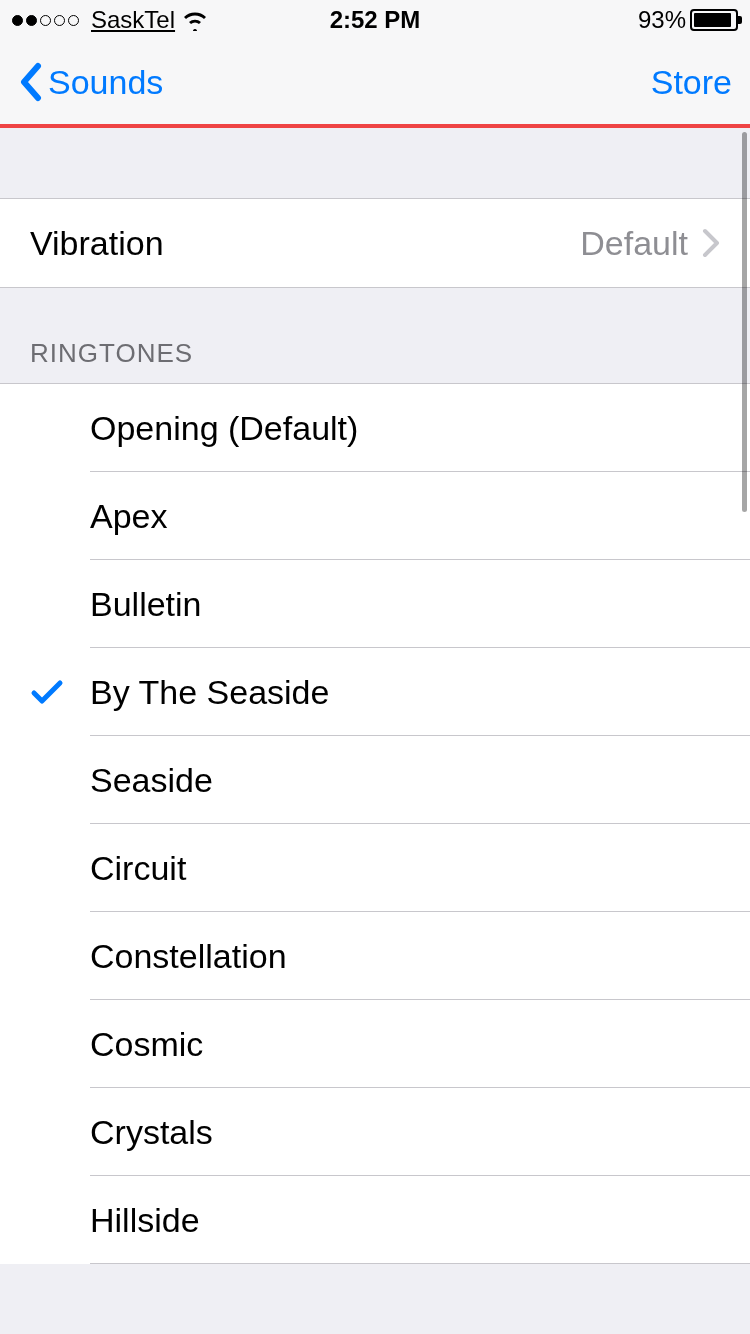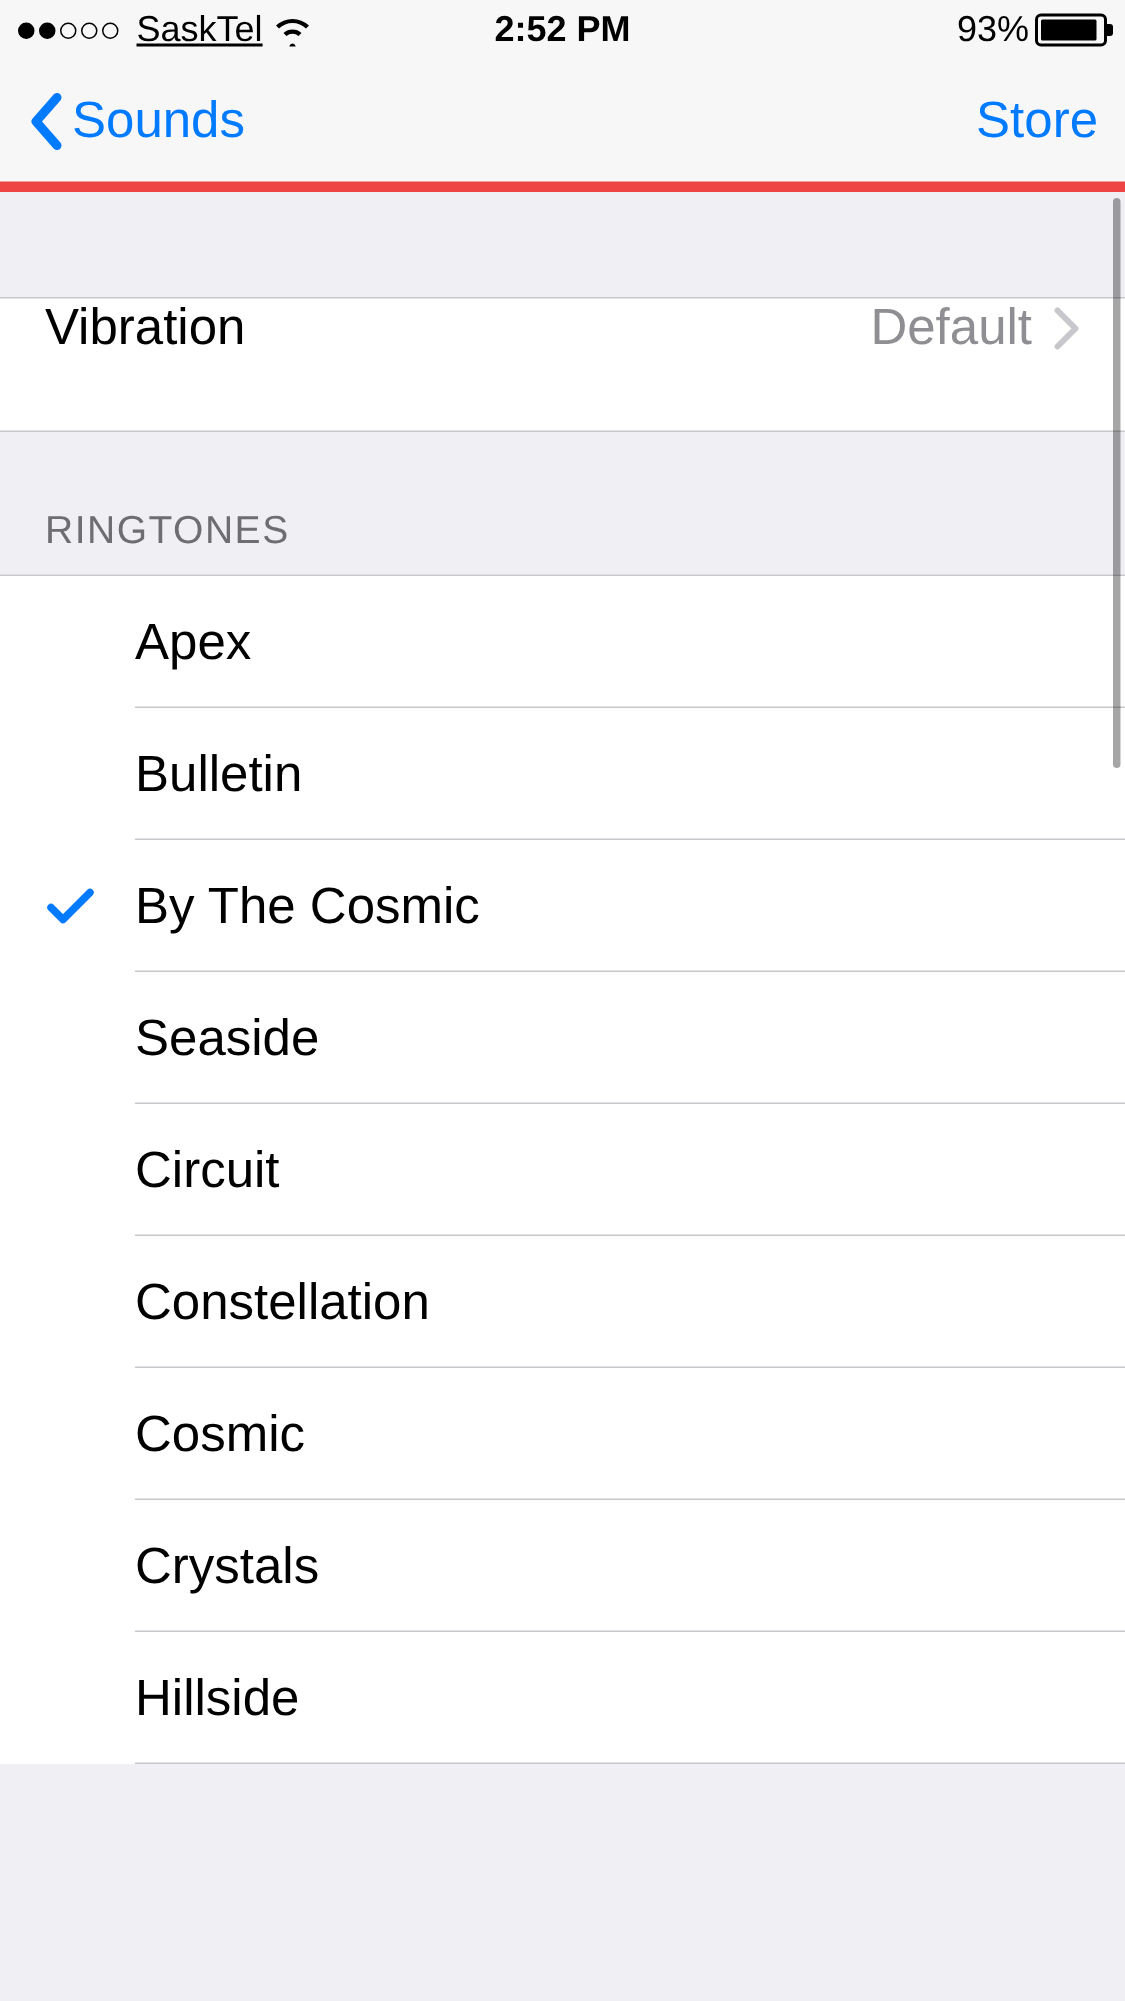--- a/index.html
+++ b/index.html
@@ -91,21 +91,21 @@
     .battery-fill {
       height: 100%;
       background: #000;
       border-radius: 1px;
     }
     
     .nav-bar {
       width: 100%;
       height: 88px;
       background: #f7f7f8;
-      border-bottom: 7px solid #ef4444;
+      border-bottom: 4px solid #ef4444;
       display: flex;
       align-items: center;
       justify-content: space-between;
       padding: 0 18px;
       position: relative;
     }
     .nav-back {
       display: flex;
       align-items: center;
       color: #007aff;
@@ -132,21 +132,21 @@
       height: 70px;
     }
     .table-section {
       background: #fff;
       border-top: 1px solid #c8c7cc;
       border-bottom: 1px solid #c8c7cc;
     }
     .cell {
       min-height: 88px;
       display: flex;
-      align-items: flex-start;
+      align-items: center;
       padding: 0 30px;
       font-size: 34px;
       color: #000;
       position: relative;
       border-radius: 19px;
     }
     .cell .detail {
       margin-left: auto;
       color: #8e8e93;
       font-size: 34px;
@@ -260,32 +260,35 @@
           </svg>
       </span>
     </span>
   </div>
 </div>
 
 <div class="section-header">RINGTONES</div>
 
 <div class="ringtone-list" id="ringtones-list">
     <div class="ringtone-cell">
+      <span>Opening (Default)</span>
+    </div>
+    <div class="ringtone-cell">
       <span>Apex</span>
     </div>
     <div class="ringtone-cell">
       <span>Bulletin</span>
     </div>
     <div class="ringtone-cell">
       <span class="check-icon">
         <svg width="34" height="30" viewBox="0 0 34 30">
           <polyline points="4,16 12,24 30,6" fill="none" stroke="#007aff" stroke-width="5" stroke-linecap="round" stroke-linejoin="round"></polyline>
         </svg>
       </span>
-      <span>By The Cosmic</span>
+      <span>By The Seaside</span>
     </div>
     <div class="ringtone-cell">
       <span>Seaside</span>
     </div>
     <div class="ringtone-cell">
       <span>Circuit</span>
     </div>
     <div class="ringtone-cell">
       <span>Constellation</span>
     </div>

